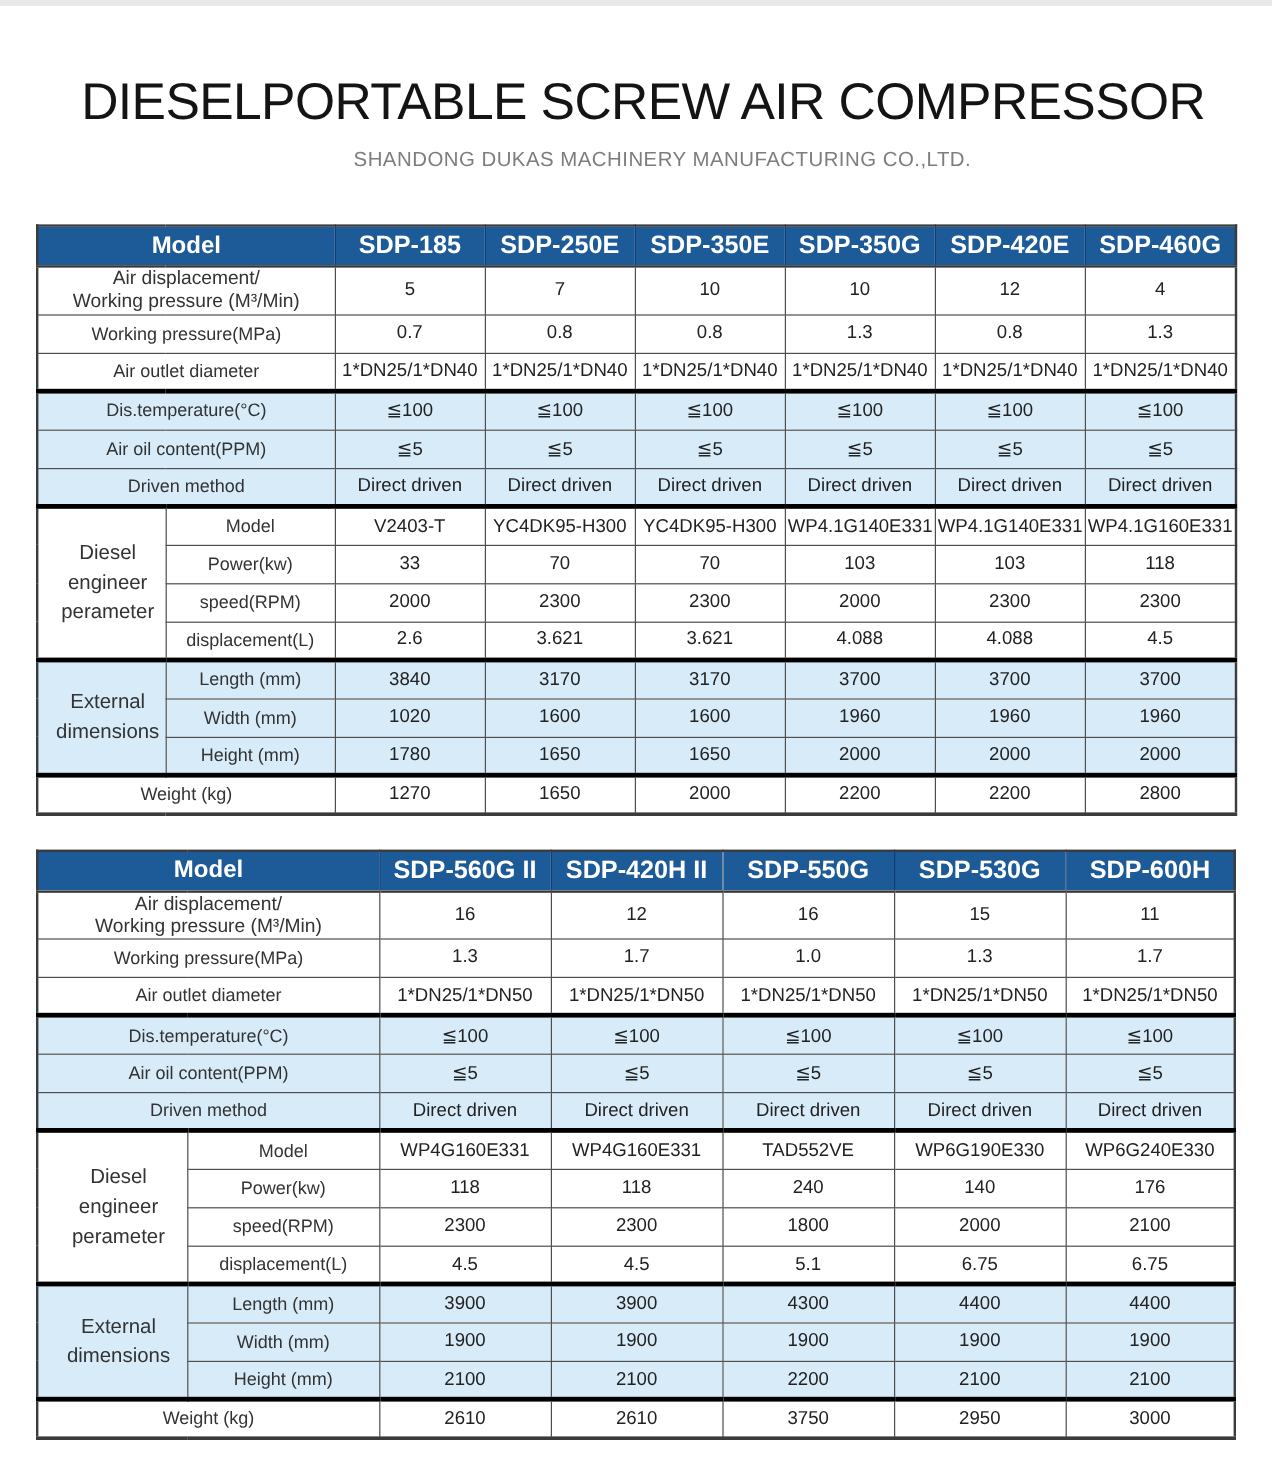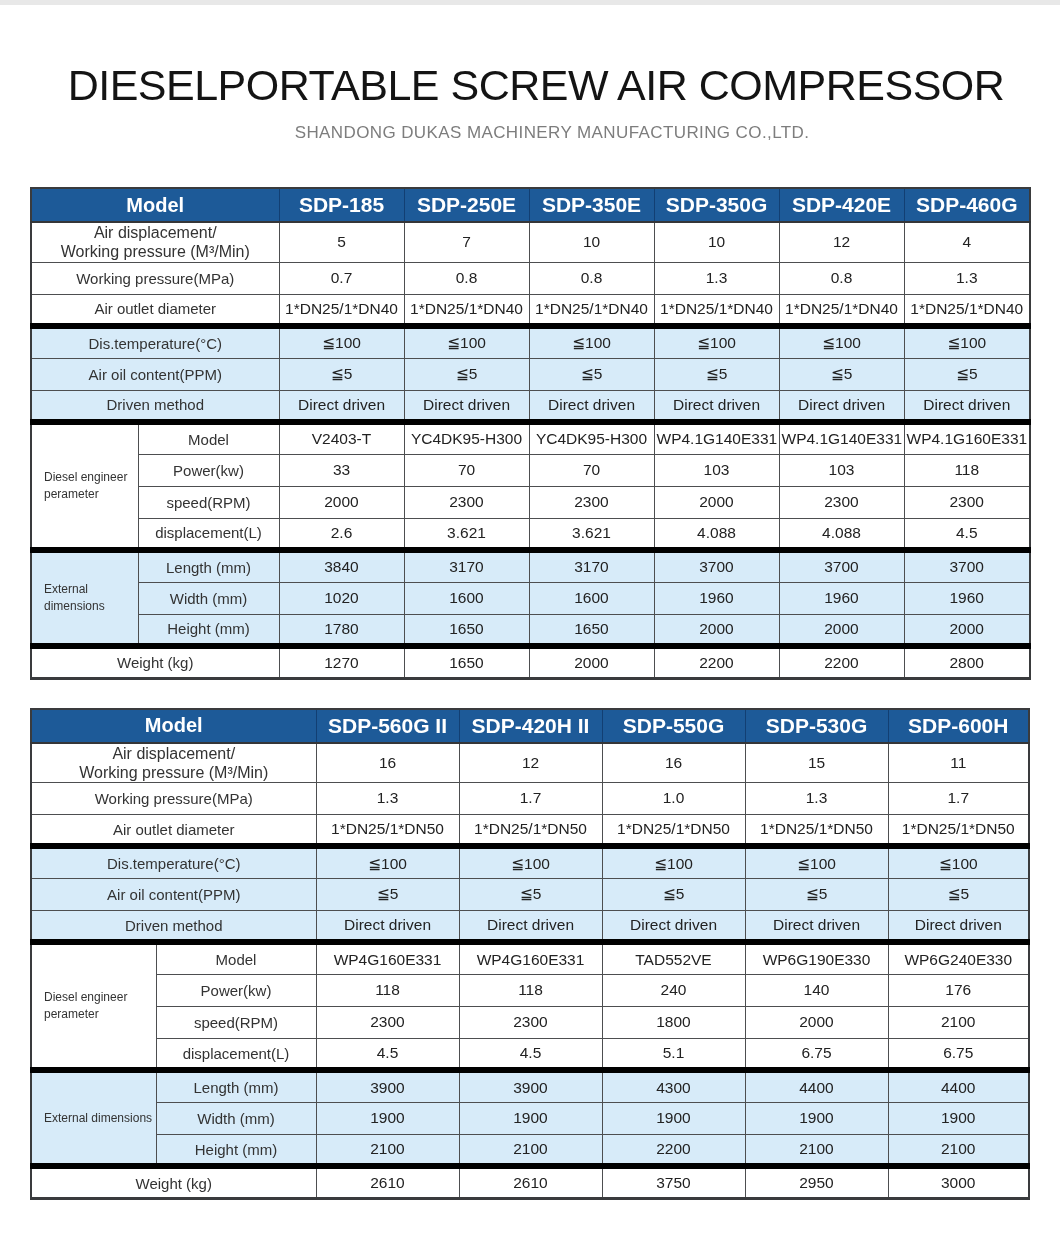--- a/index.html
+++ b/index.html
@@ -35,24 +35,24 @@
   }
   .spec-table th.model-head { font-size:20px; }
   .spec-table tr.shaded td { background:#d7ebf9; }
   .spec-table td.row-label, .spec-table td.sub-label {
     font-size:15px; color:#333333;
   }
   .spec-table td.row-label.multiline {
     font-size:16px; line-height:1.2; white-space:pre-line;
   }
   .spec-table td.group-label {
-    font-size:12px; color:#333333; text-align:left; padding-left:12px; line-height:1.45;
+    font-size:17px; color:#333333; text-align:center; padding-left:12px; line-height:1.45;
   }
   .spec-table td.value-cell { font-size:15.5px; color:#222222; }
-  .spec-table tr.section-start td { border-top:6px solid #000000; }
+  .spec-table tr.section-start td { border-top:4px solid #000000; }
   .spec-table thead th { border-bottom:2px solid #353638; }
 </style>
 </head>
 <body>
 
 <div class="top-strip"></div>
 
 <h1 class="page-title">DIESELPORTABLE SCREW AIR COMPRESSOR</h1>
 <div class="page-subtitle">SHANDONG DUKAS MACHINERY MANUFACTURING CO.,LTD.</div>
 

